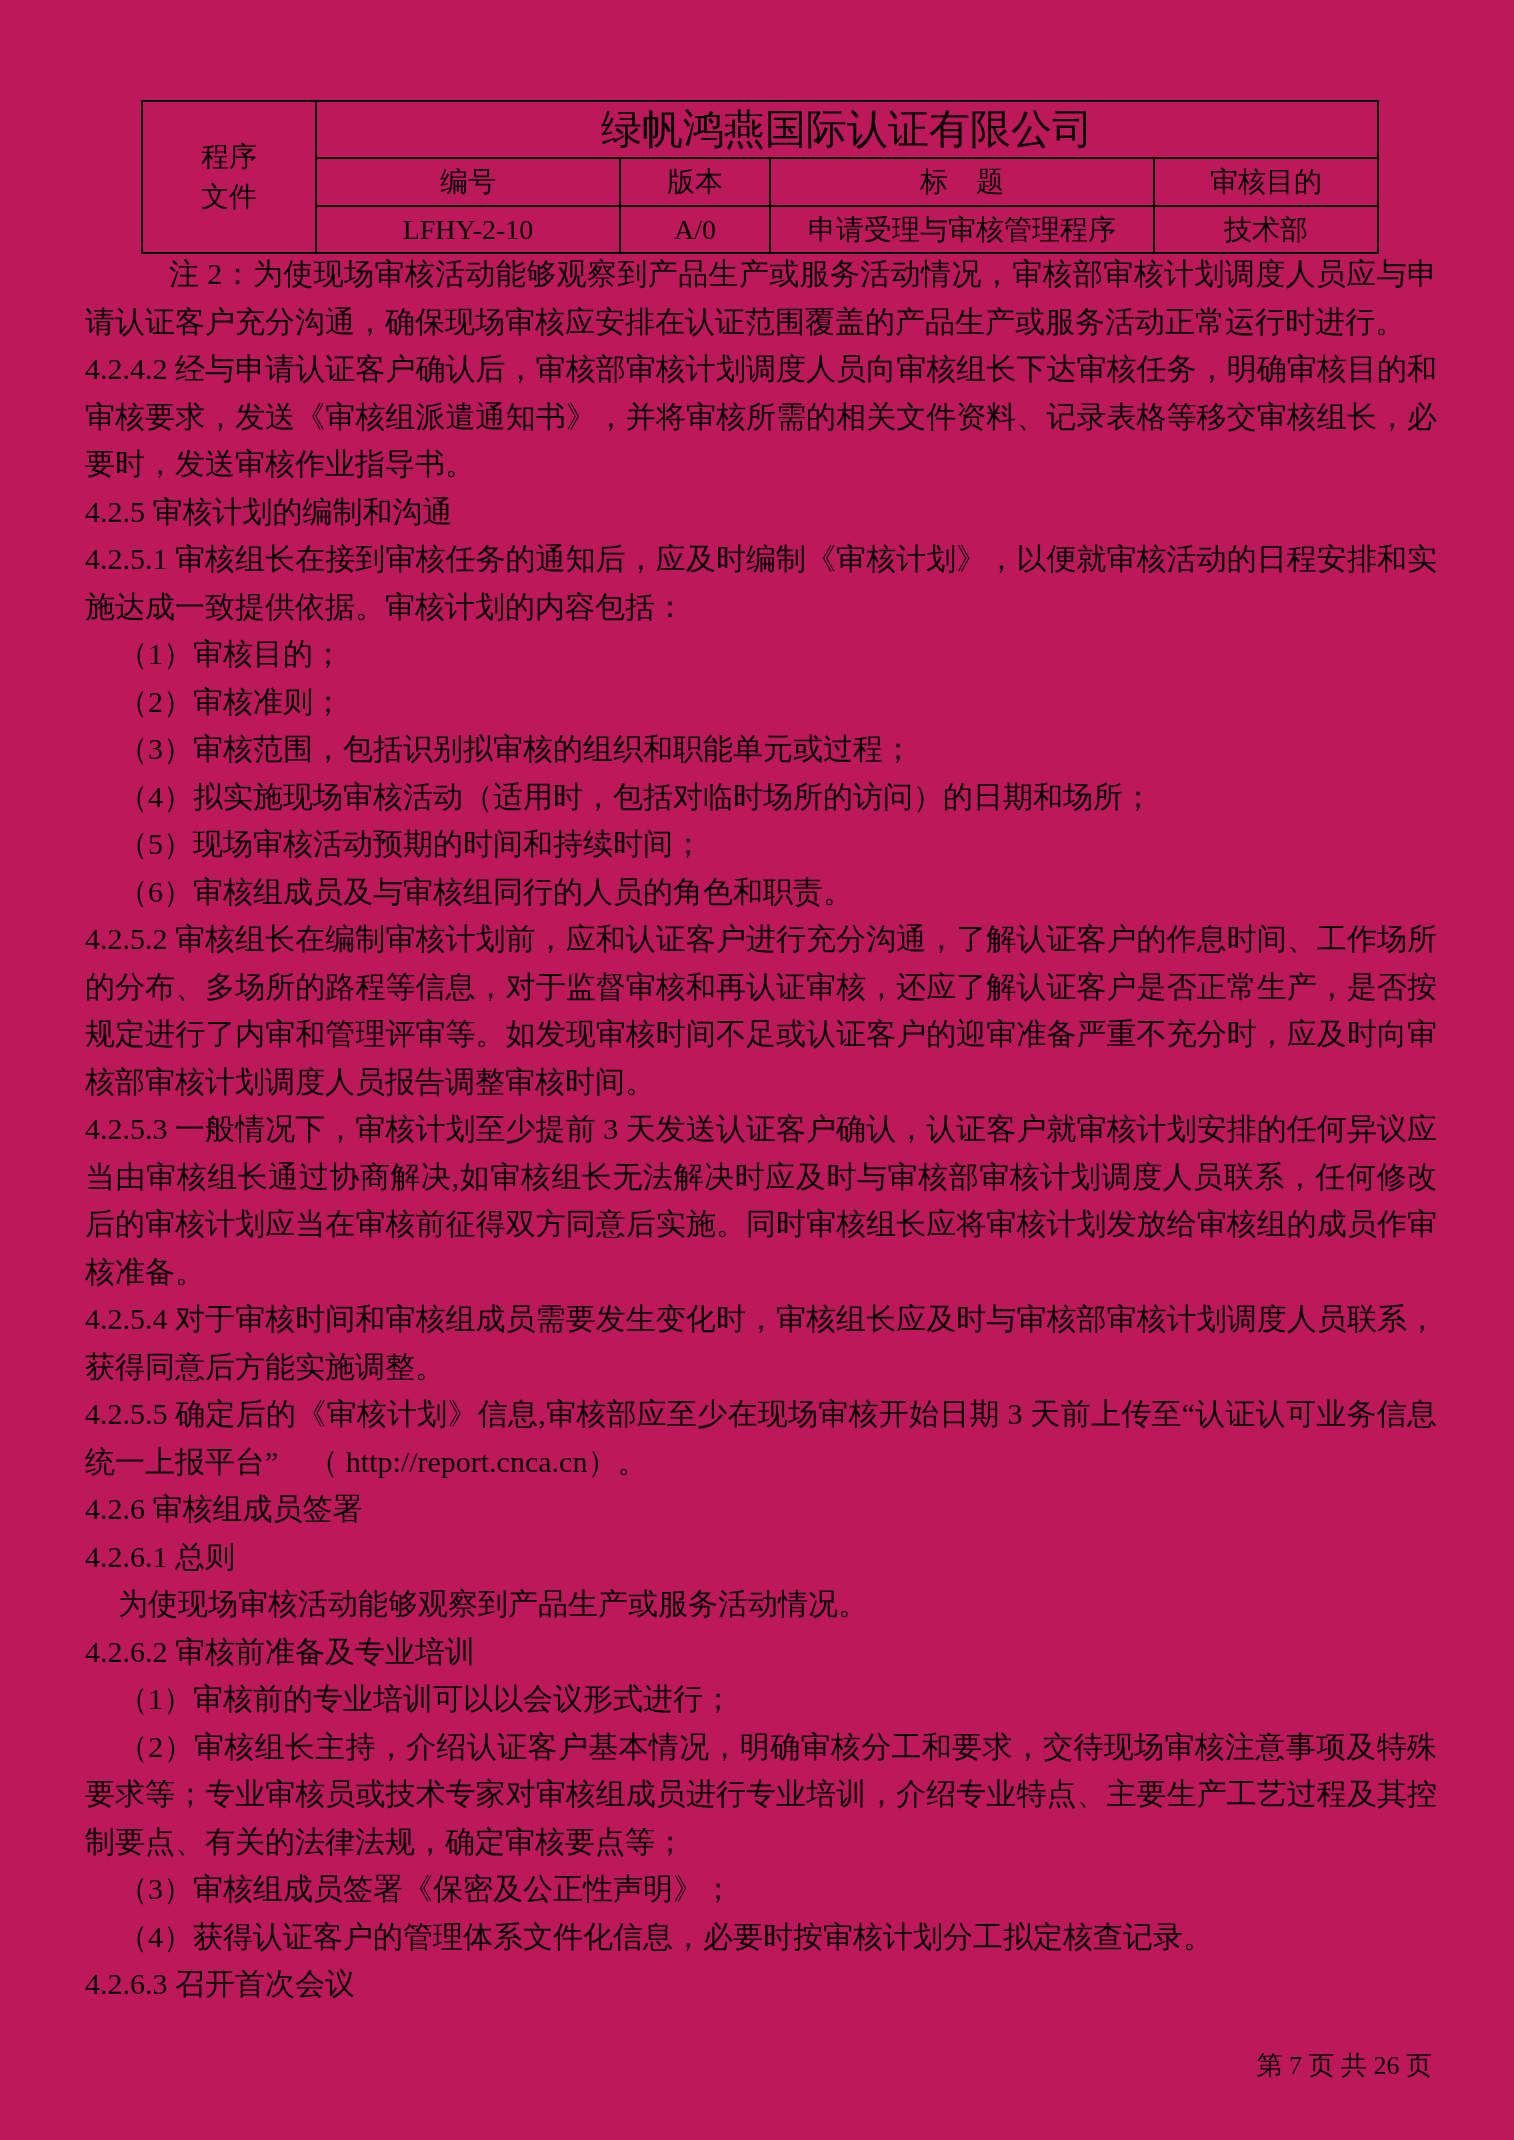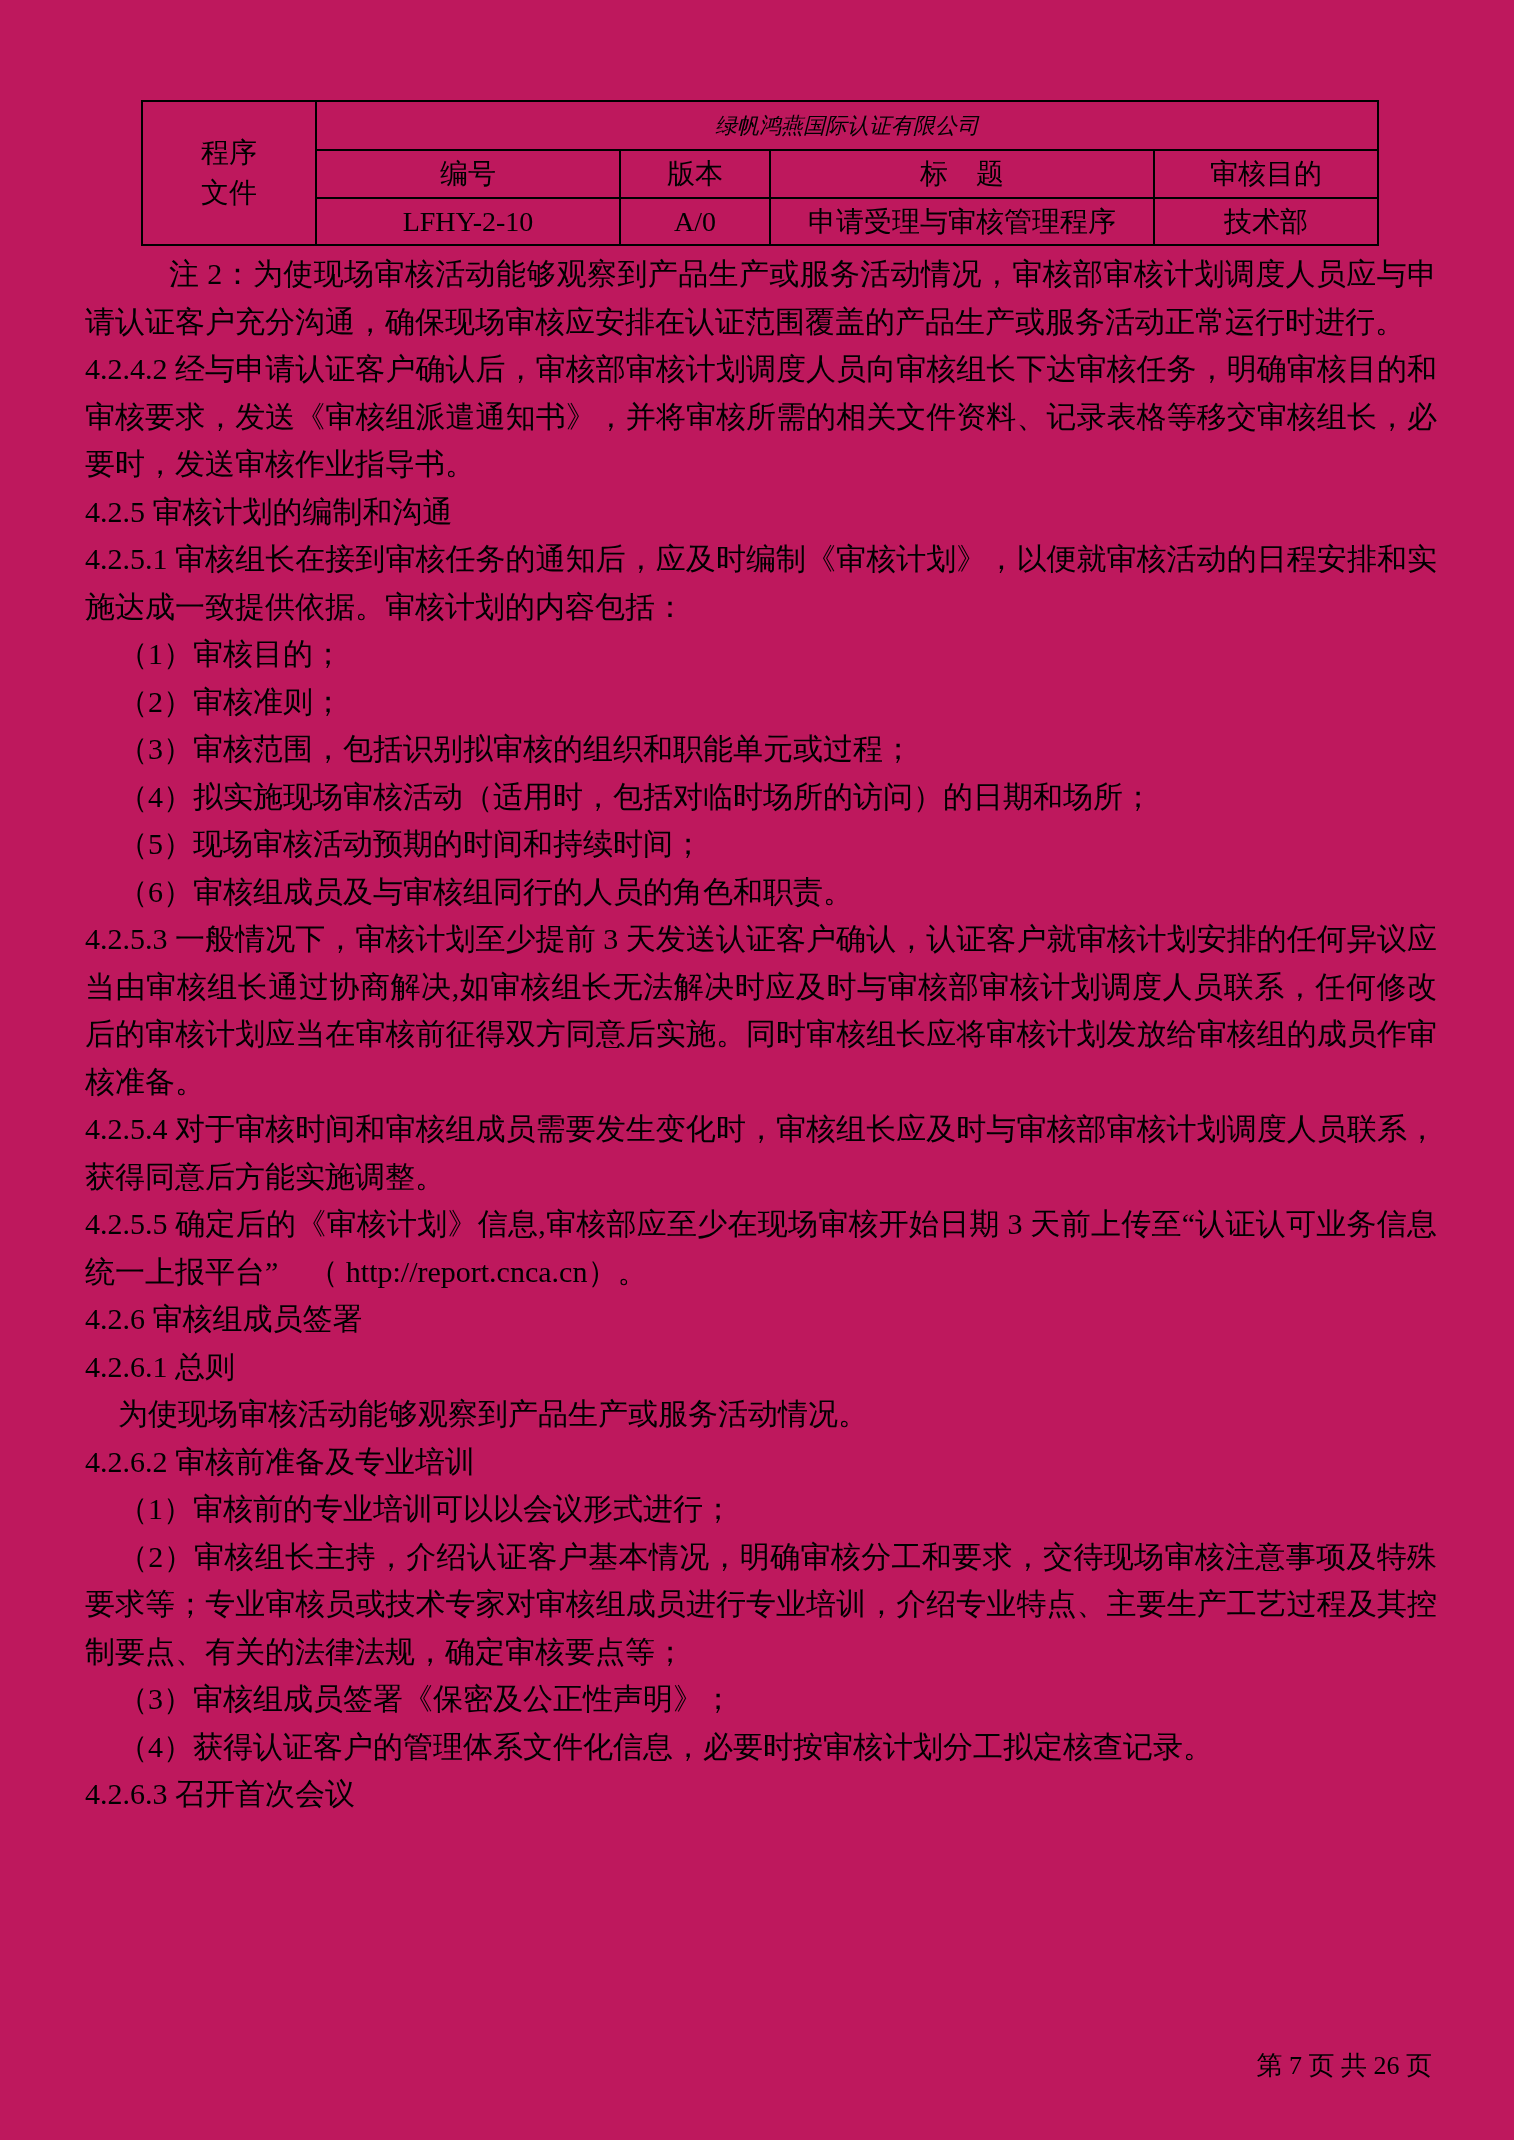--- a/index.html
+++ b/index.html
@@ -26,23 +26,22 @@
   }
   .doc-table td {
     border: 2px solid #000000;
     text-align: center;
     vertical-align: middle;
     font-size: 28px;
     padding: 0;
     overflow: hidden;
   }
   .doc-table .company-cell {
-    font-size: 22px;
+    font-size: 41px;
     height: 47px;
-    font-style: italic;
   }
   .doc-table .hdr-row td { height: 46px; border-radius: 12px; }
   .doc-table .val-row td { height: 45px; border-radius: 13px; }
   .doc-type-cell {
     line-height: 40px;
     font-size: 29px;
   }
   
   .body-text {
     position: absolute;
@@ -107,20 +106,21 @@
       <p class="para i2">注 2：为使现场审核活动能够观察到产品生产或服务活动情况，审核部审核计划调度人员应与申请认证客户充分沟通，确保现场审核应安排在认证范围覆盖的产品生产或服务活动正常运行时进行。</p>
       <p class="para i0">4.2.4.2 经与申请认证客户确认后，审核部审核计划调度人员向审核组长下达审核任务，明确审核目的和审核要求，发送《审核组派遣通知书》，并将审核所需的相关文件资料、记录表格等移交审核组长，必要时，发送审核作业指导书。</p>
       <p class="para i0">4.2.5 审核计划的编制和沟通</p>
       <p class="para i0">4.2.5.1 审核组长在接到审核任务的通知后，应及时编制《审核计划》，以便就审核活动的日程安排和实施达成一致提供依据。审核计划的内容包括：</p>
       <p class="para i1">（1）审核目的；</p>
       <p class="para i1">（2）审核准则；</p>
       <p class="para i1">（3）审核范围，包括识别拟审核的组织和职能单元或过程；</p>
       <p class="para i1">（4）拟实施现场审核活动（适用时，包括对临时场所的访问）的日期和场所；</p>
       <p class="para i1">（5）现场审核活动预期的时间和持续时间；</p>
       <p class="para i1">（6）审核组成员及与审核组同行的人员的角色和职责。</p>
+      <p class="para i0">4.2.5.2 审核组长在编制审核计划前，应和认证客户进行充分沟通，了解认证客户的作息时间、工作场所的分布、多场所的路程等信息，对于监督审核和再认证审核，还应了解认证客户是否正常生产，是否按规定进行了内审和管理评审等。如发现审核时间不足或认证客户的迎审准备严重不充分时，应及时向审核部审核计划调度人员报告调整审核时间。</p>
       <p class="para i0">4.2.5.3 一般情况下，审核计划至少提前 3 天发送认证客户确认，认证客户就审核计划安排的任何异议应当由审核组长通过协商解决,如审核组长无法解决时应及时与审核部审核计划调度人员联系，任何修改后的审核计划应当在审核前征得双方同意后实施。同时审核组长应将审核计划发放给审核组的成员作审核准备。</p>
       <p class="para i0">4.2.5.4 对于审核时间和审核组成员需要发生变化时，审核组长应及时与审核部审核计划调度人员联系，获得同意后方能实施调整。</p>
       <p class="para i0">4.2.5.5 确定后的《审核计划》信息,审核部应至少在现场审核开始日期 3 天前上传至“认证认可业务信息统一上报平台”　（ http://report.cnca.cn）。</p>
       <p class="para i0">4.2.6 审核组成员签署</p>
       <p class="para i0">4.2.6.1 总则</p>
       <p class="para i1">为使现场审核活动能够观察到产品生产或服务活动情况。</p>
       <p class="para i0">4.2.6.2 审核前准备及专业培训</p>
       <p class="para i1">（1）审核前的专业培训可以以会议形式进行；</p>
       <p class="para i1">（2）审核组长主持，介绍认证客户基本情况，明确审核分工和要求，交待现场审核注意事项及特殊要求等；专业审核员或技术专家对审核组成员进行专业培训，介绍专业特点、主要生产工艺过程及其控制要点、有关的法律法规，确定审核要点等；</p>
       <p class="para i1">（3）审核组成员签署《保密及公正性声明》；</p>

